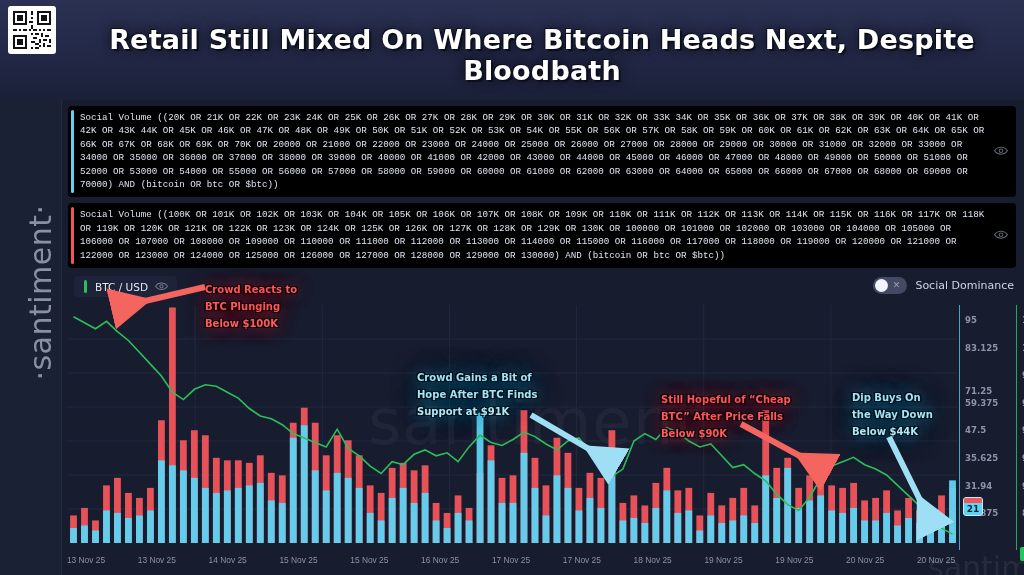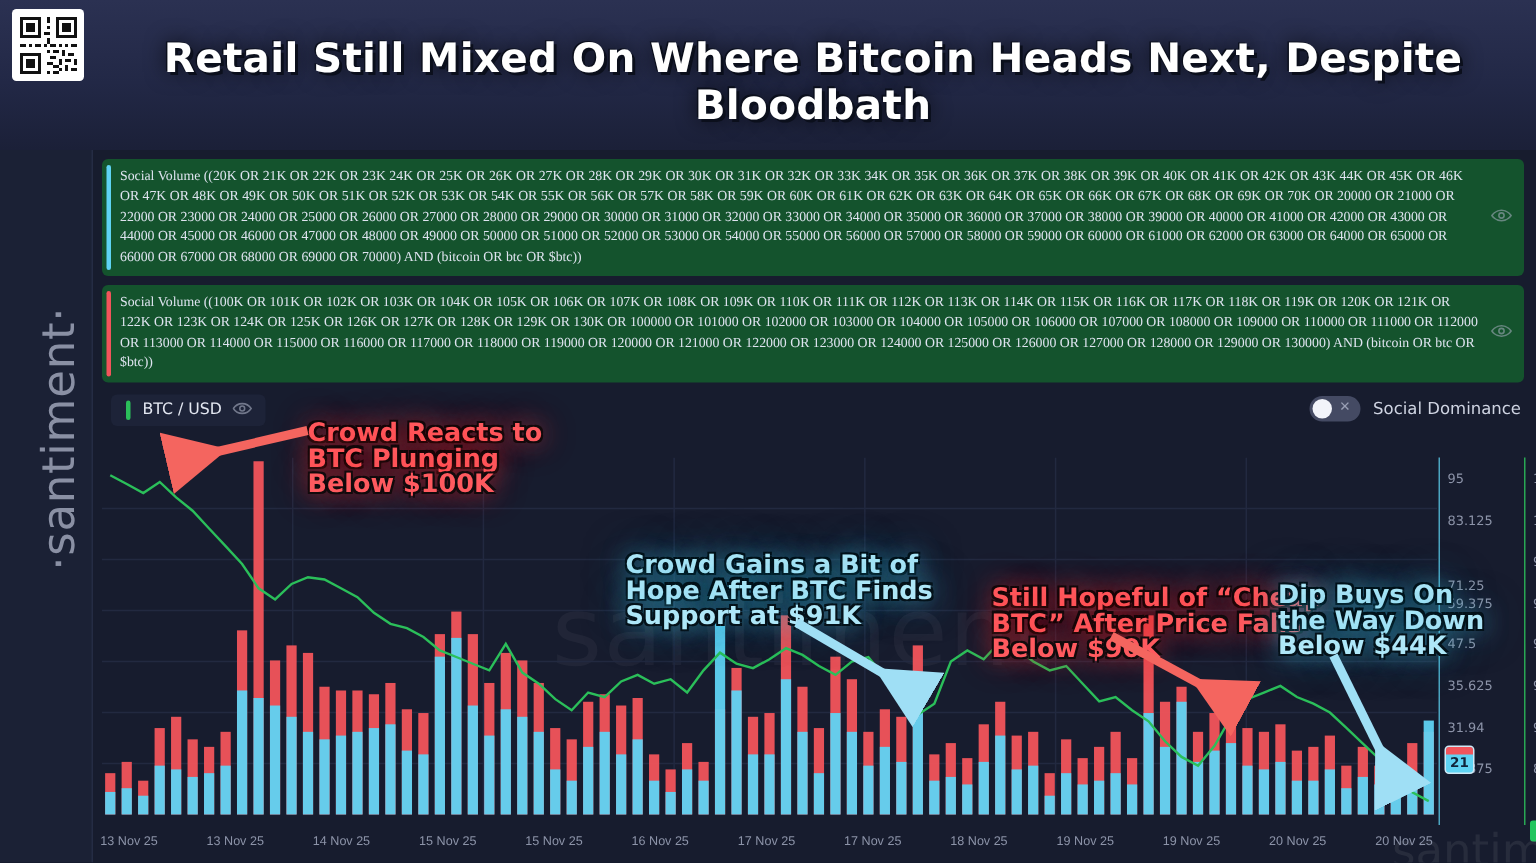--- a/index.html
+++ b/index.html
@@ -53,26 +53,26 @@
   
   .panel {
     position:absolute; left:62px; top:100px; width:962px; height:475px;
     background:#171c2e;
   }
 
   
   .query {
     position:relative;
     margin:6px 8px 0 6px;
-    background:#14532d;
+    background:#000000;
     border-radius:4px;
     padding:5px 30px 6px 12px;
     font-size:9.2px; line-height:13.4px;
     color:#dfe4f0;
-    font-family:Liberation Serif, serif;
+    font-family:Liberation Mono, monospace;
     word-break:break-word;
   }
   .query .bar {
     position:absolute; left:3px; top:4px; bottom:4px; width:3px; border-radius:2px;
   }
   .query.q1 .bar { background:#5fd3f3; }
   .query.q2 .bar { background:#f2545b; }
   .eye {
     position:absolute; right:8px; top:50%; transform:translateY(-50%);
     width:14px; height:12px; opacity:.55;
@@ -129,21 +129,21 @@
     position:absolute; left:860px; top:245px;
     font-size:30px; color:rgba(255,255,255,0.07);
     font-family:"DejaVu Sans", sans-serif;
     pointer-events:none;
   }
   svg.chart { position:absolute; left:0; top:0; }
 
   
   .axisL, .axisR {
     position:absolute; top:0; width:52px; height:238px;
-    font-size:8.6px; color:#8c93a8; font-family:"DejaVu Sans", sans-serif;
+    font-size:8.6px; color:#8c93a8; font-family:"DejaVu Sans", sans-serif;font-weight:bold;
   }
   .axisL { left:893px; }
   .axisR { left:950px; }
   .axisL .t, .axisR .t { position:absolute; left:4px; }
   .axline { position:absolute; top:0; width:1px; height:245px; }
   .axline.cyan { left:891px; background:#5fd3f3; opacity:.75; }
   .axline.green { left:948px; background:#2bbf5a; opacity:.85; }
 
   .marker-cal {
     position:absolute; left:895px; top:192px;
@@ -171,21 +171,21 @@
   .xaxis .xt {
     position:absolute; top:4px; font-size:8.4px; color:#8c93a8;
     font-family:Liberation Sans, sans-serif; transform:translateX(-50%);
     white-space:nowrap;
   }
 
   
   .anno {
     position:absolute;
     font-family:"DejaVu Sans", sans-serif;
-    font-size:17px; font-weight:bold; line-height:17px;
+    font-size:10px; font-weight:bold; line-height:17px;
     white-space:pre-line;
     pointer-events:none;
   }
   .anno.red {
     color:#ff5a5f;
     text-shadow:-1.4px -1.4px 0 #120a0c, 1.4px -1.4px 0 #120a0c,
                 -1.4px 1.4px 0 #120a0c, 1.4px 1.4px 0 #120a0c,
                 0 0 16px rgba(255,60,60,.75), 0 0 28px rgba(255,60,60,.45);
   }
   .anno.cyan {

